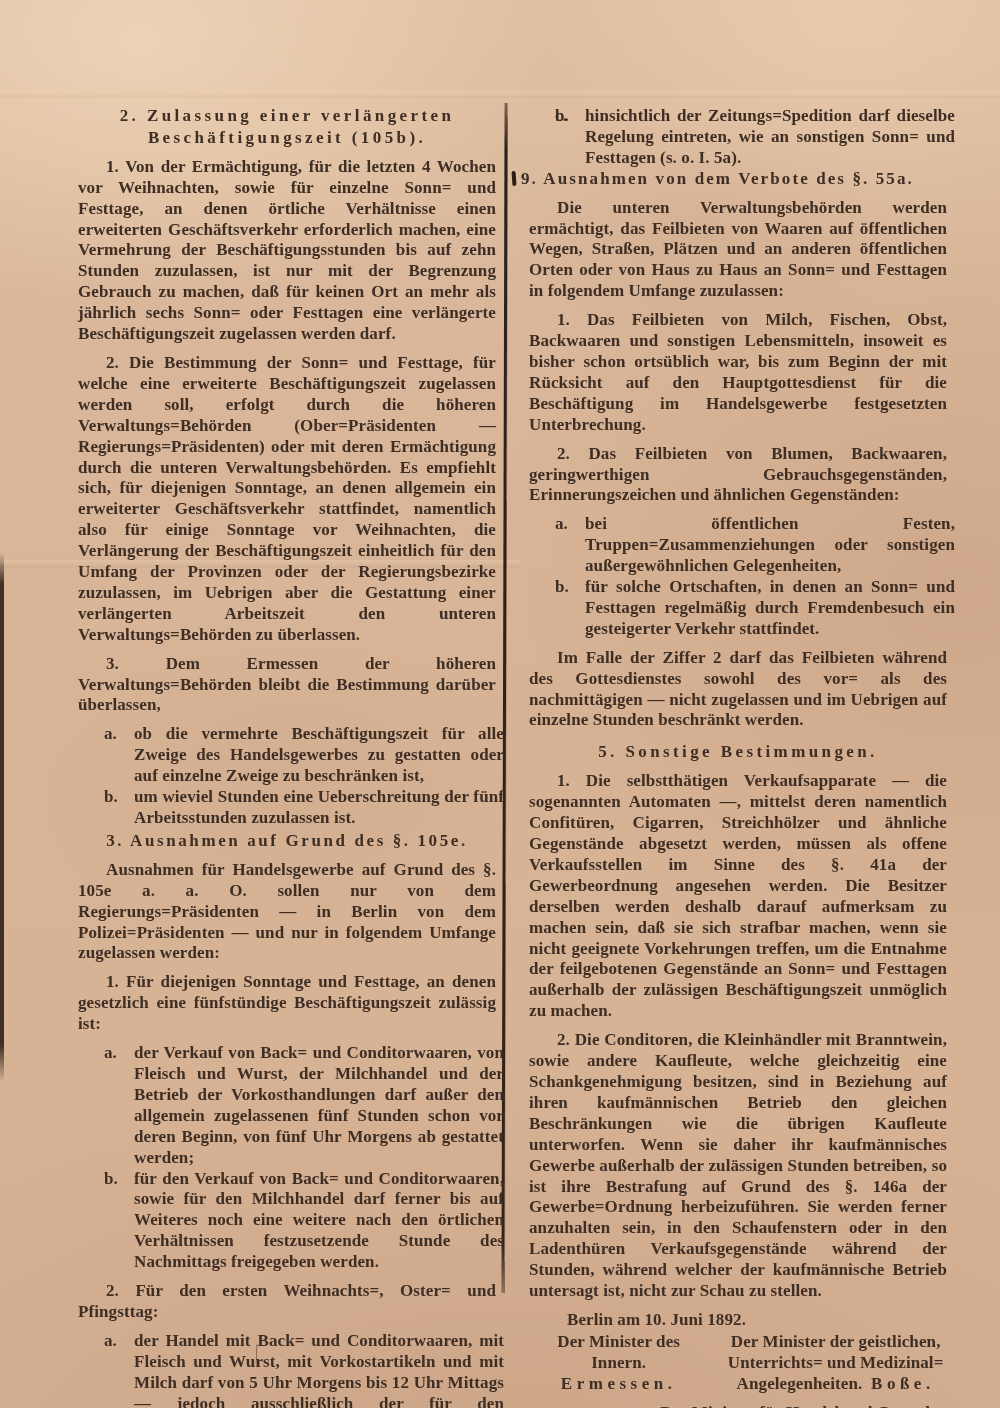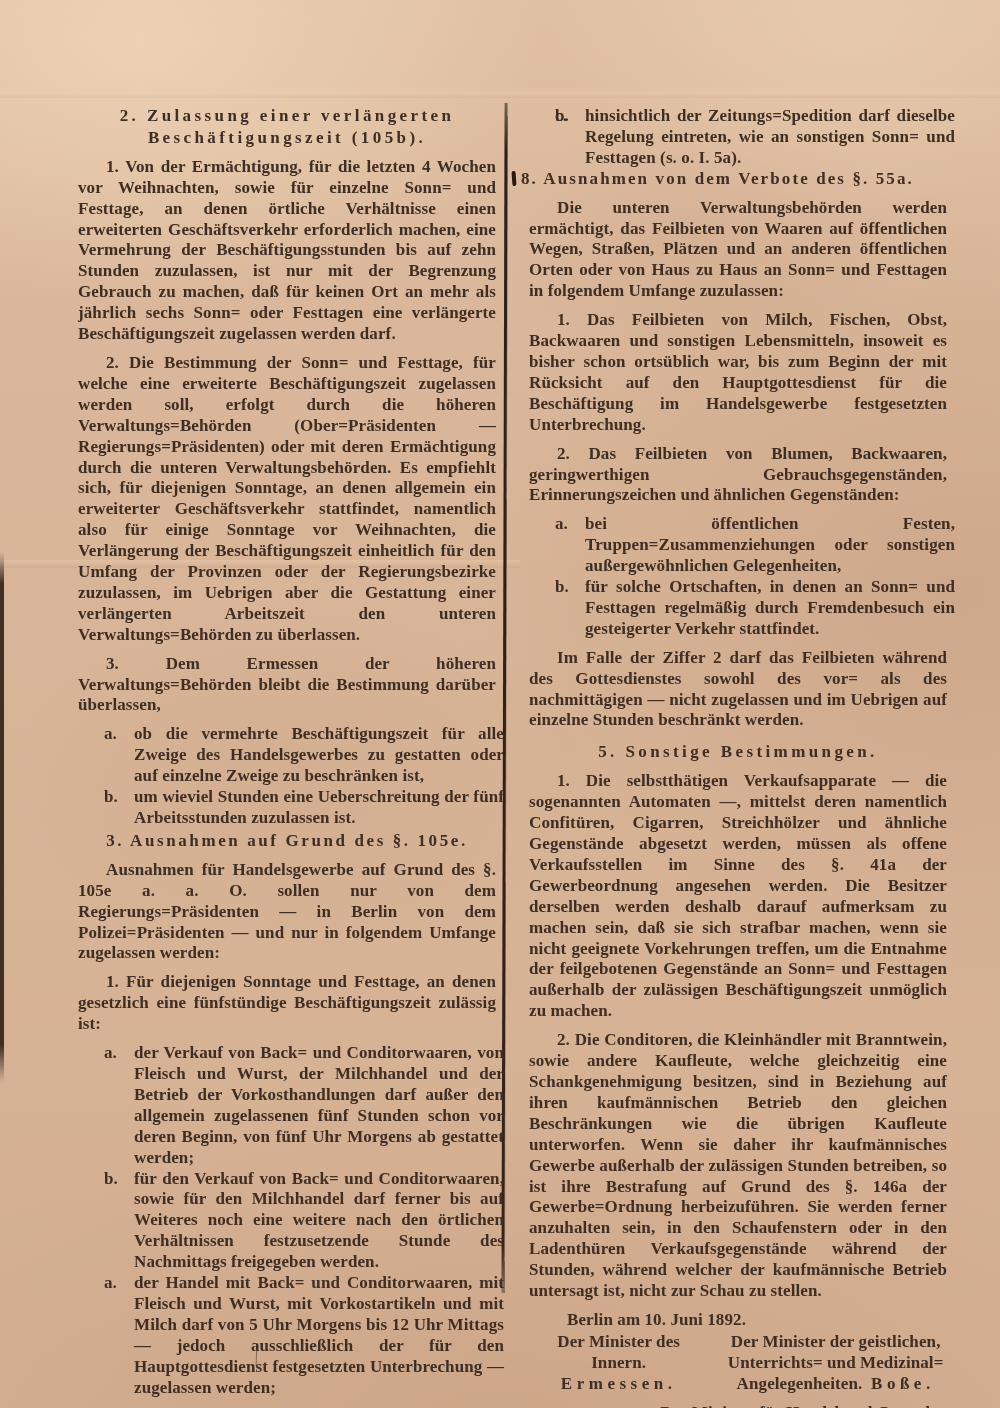--- a/index.html
+++ b/index.html
@@ -114,38 +114,39 @@
 
   <div class="sub-item">
     <span class="marker">a.</span>
     <span>der Verkauf von Back= und Conditorwaaren, von Fleisch und Wurst, der Milchhandel und der Betrieb der Vorkosthandlungen darf außer den allgemein zugelassenen fünf Stunden schon vor deren Beginn, von fünf Uhr Morgens ab gestattet werden;</span>
   </div>
   <div class="sub-item">
     <span class="marker">b.</span>
     <span>für den Verkauf von Back= und Conditorwaaren, sowie für den Milchhandel darf ferner bis auf Weiteres noch eine weitere nach den örtlichen Verhältnissen festzusetzende Stunde des Nachmittags freigegeben werden.</span>
   </div>
 
+  <p class="body-para">2. Für den ersten Weihnachts=, Oster= und Pfingsttag:</p>
 
   <div class="sub-item">
     <span class="marker">a.</span>
     <span>der Handel mit Back= und Conditorwaaren, mit Fleisch und Wurst, mit Vorkostartikeln und mit Milch darf von 5 Uhr Morgens bis 12 Uhr Mittags — jedoch ausschließlich der für den Hauptgottesdienst festgesetzten Unterbrechung — zugelassen werden;</span>
   </div>
 </div>
 
 <div class="col col-right">
   <div class="sub-item">
     <span class="marker">b.</span>
   </div>
   <div class="sub-item">
     <span class="marker">c.</span>
     <span>hinsichtlich der Zeitungs=Spedition darf dieselbe Regelung eintreten, wie an sonstigen Sonn= und Festtagen (s. o. I. 5a).</span>
   </div>
 
   <p class="no-indent heading-left">
-    <span class="ink-blot"></span><span>8. Ausnahmen von dem Verbote des §. 55a.</span>
+    <span class="ink-blot"></span><span>9. Ausnahmen von dem Verbote des §. 55a.</span>
   </p>
 
   <p class="body-para">Die unteren Verwaltungsbehörden werden ermächtigt, das Feilbieten von Waaren auf öffentlichen Wegen, Straßen, Plätzen und an anderen öffentlichen Orten oder von Haus zu Haus an Sonn= und Festtagen in folgendem Umfange zuzulassen:</p>
   <p class="body-para">1. Das Feilbieten von Milch, Fischen, Obst, Backwaaren und sonstigen Lebensmitteln, insoweit es bisher schon ortsüblich war, bis zum Beginn der mit Rücksicht auf den Hauptgottesdienst für die Beschäftigung im Handelsgewerbe festgesetzten Unterbrechung.</p>
   <p class="body-para">2. Das Feilbieten von Blumen, Backwaaren, geringwerthigen Gebrauchsgegenständen, Erinnerungszeichen und ähnlichen Gegenständen:</p>
 
   <div class="sub-item">
     <span class="marker">a.</span>
     <span>bei öffentlichen Festen, Truppen=Zusammenziehungen oder sonstigen außergewöhnlichen Gelegenheiten,</span>
   </div>

